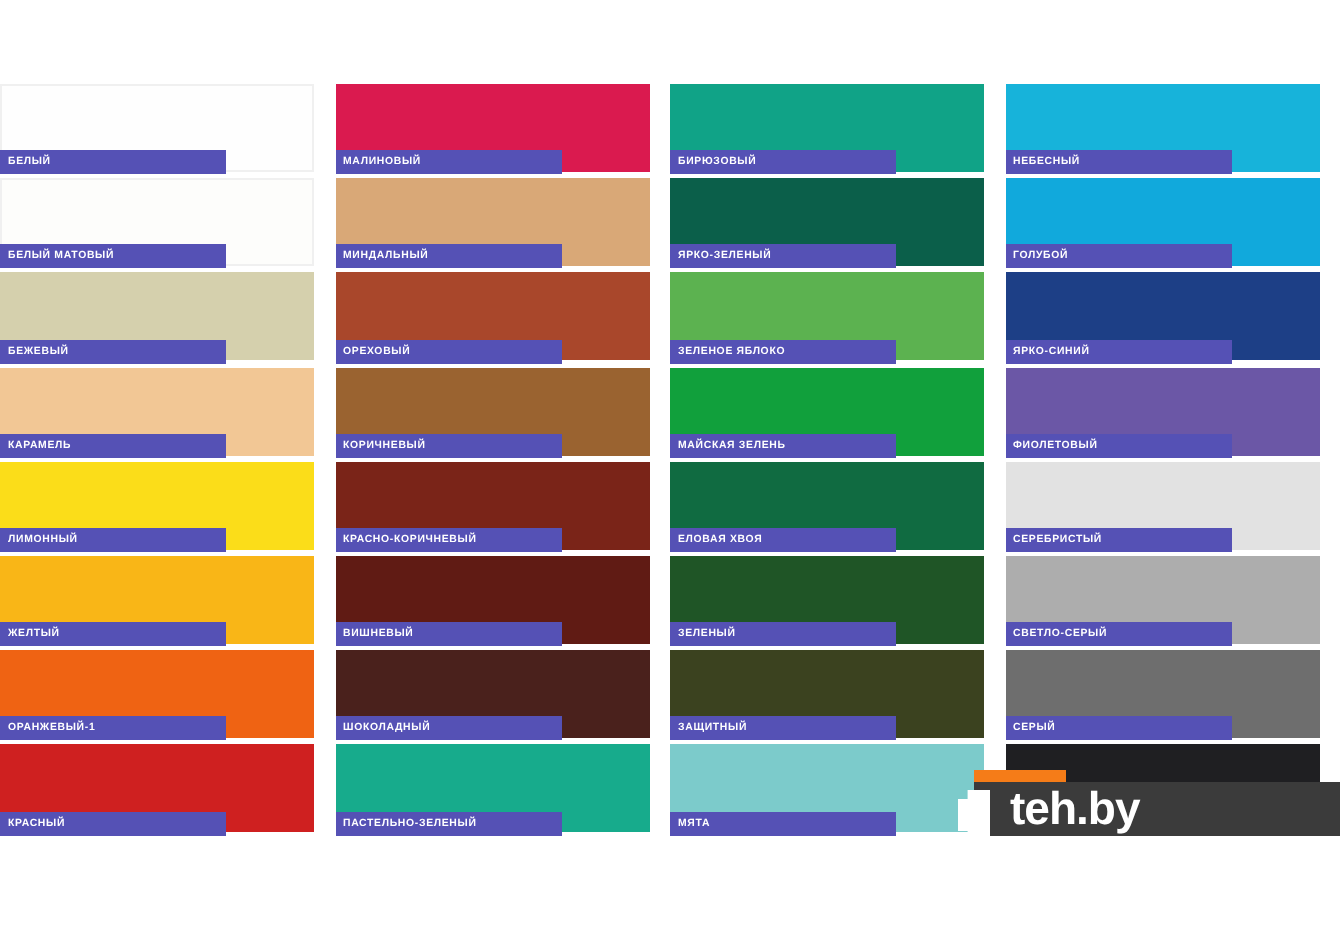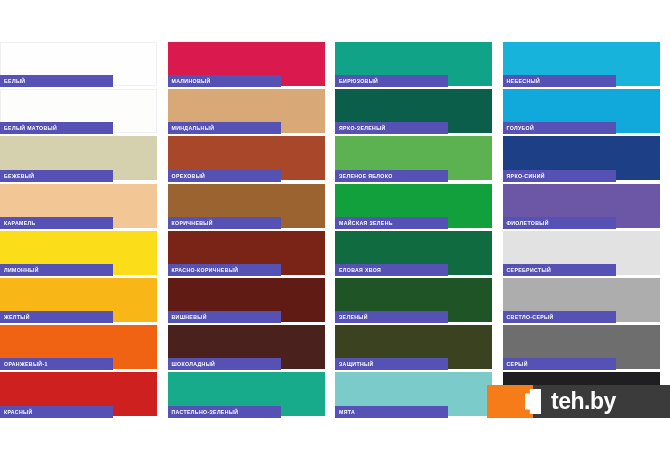--- a/index.html
+++ b/index.html
@@ -82,21 +82,21 @@
   }
 
   
   #watermark {
     position: absolute;
     left: 487px;
     top: 385px;
     width: 183px;
     height: 33px;
     display: flex;
-    flex-direction: row;
+    flex-direction: column;
     align-items: stretch;
     pointer-events: none;
   }
   #watermark-orange {
     width: 46px;
     height: 100%;
     background: #f57c18;
   }
   #watermark-dark {
     flex: 1;

